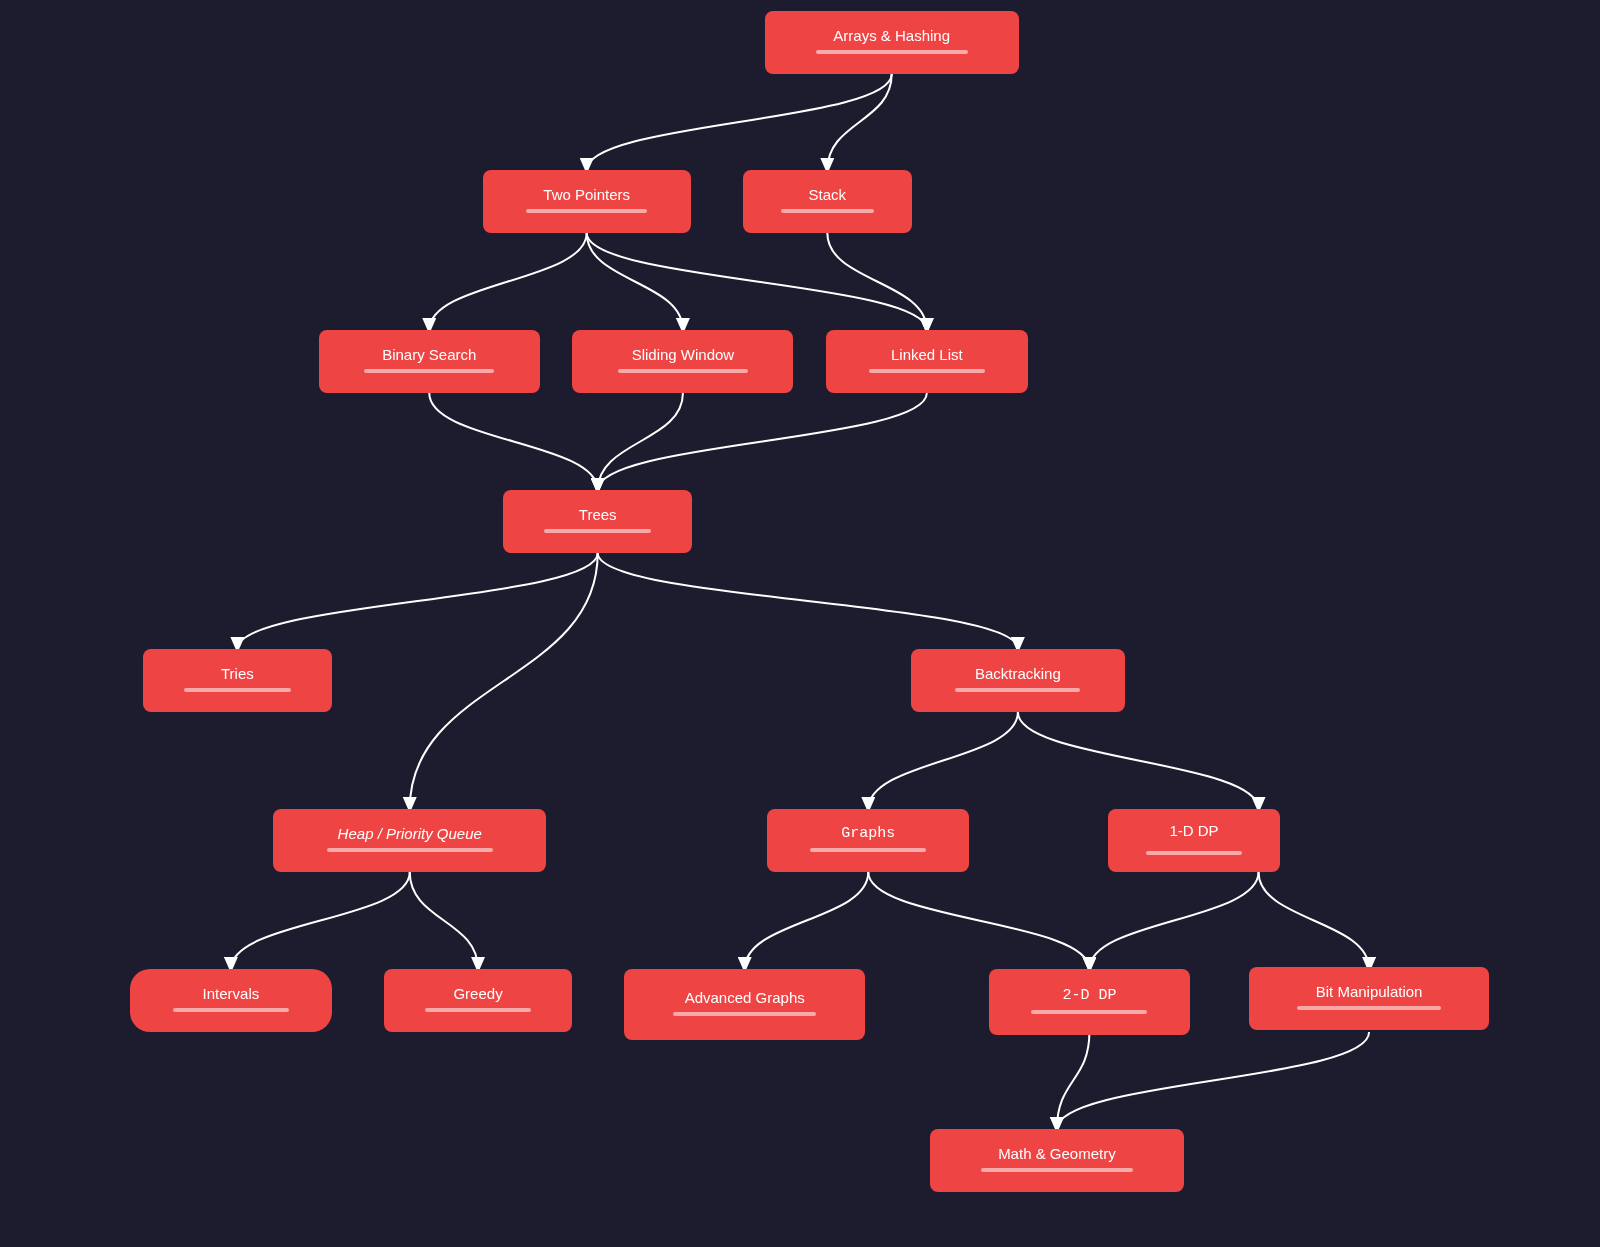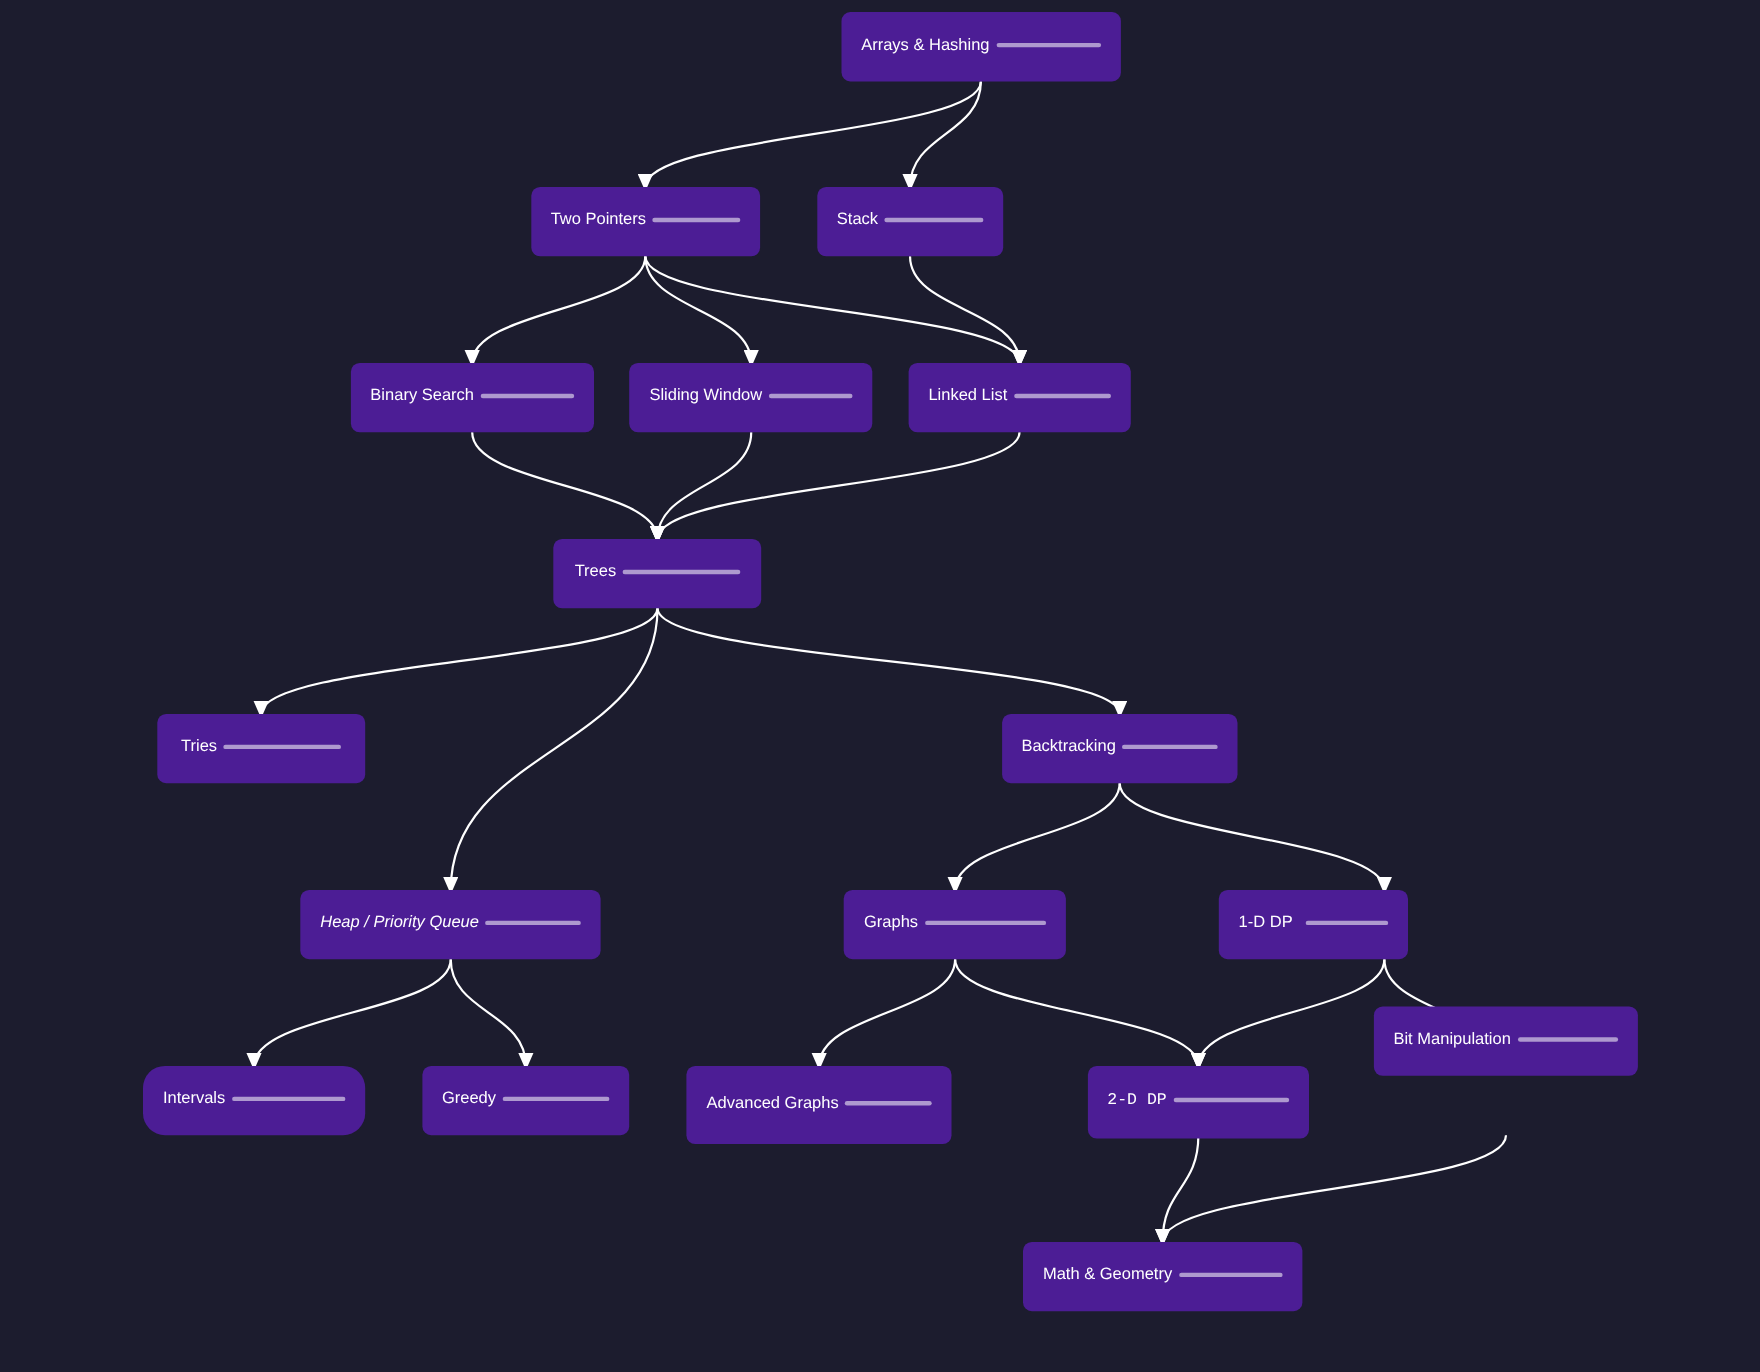--- a/index.html
+++ b/index.html
@@ -18,28 +18,28 @@
     }
     svg#connections {
       position: absolute;
       top: 0; left: 0;
       width: 1600px;
       height: 1247px;
       pointer-events: none;
     }
     .node {
       position: absolute;
-      background: #4c1d95;
+      background: #ef4444;
       border-radius: 8px;
       color: white;
       font-size: 15px;
       font-weight: 500;
       text-align: center;
       display: flex;
-      flex-direction: row;
+      flex-direction: column;
       align-items: center;
       justify-content: center;
       padding: 10px 18px 14px 18px;
       gap: 6px;
       cursor: pointer;
       user-select: none;
     }
     .node-label {
       white-space: nowrap;
     }
@@ -116,21 +116,21 @@
       <div class="node-bar"></div>
     </div>
     <div class="node" style="left: 910.569px; top: 649px; width: 214.634px; height: 63px;">
       <span class="node-label">Backtracking</span>
       <div class="node-bar"></div>
     </div>
     <div class="node" style="left: 273.171px; top: 809px; width: 273.171px; height: 63px; font-style: italic;">
       <span class="node-label">Heap / Priority Queue</span>
       <div class="node-bar"></div>
     </div>
-    <div class="node" style="left: 767.48px; top: 809px; width: 201.626px; height: 63px;">
+    <div class="node" style="left: 767.48px; top: 809px; width: 201.626px; height: 63px; font-family: Liberation Mono, monospace;">
       <span class="node-label">Graphs</span>
       <div class="node-bar"></div>
     </div>
     <div class="node" style="left: 1108px; top: 809px; width: 172px; height: 63px; gap: 12px;">
       <span class="node-label">1-D DP</span>
       <div class="node-bar"></div>
     </div>
     <div class="node" style="left: 130.081px; top: 969px; width: 201.626px; height: 63px; border-radius: 20px;">
       <span class="node-label">Intervals</span>
       <div class="node-bar"></div>
@@ -140,21 +140,21 @@
       <div class="node-bar"></div>
     </div>
     <div class="node" style="left: 624.39px; top: 969px; width: 240.65px; height: 71px;">
       <span class="node-label">Advanced Graphs</span>
       <div class="node-bar"></div>
     </div>
     <div class="node" style="left: 988.618px; top: 969px; width: 201.626px; height: 66px; font-family: Liberation Mono, monospace;">
       <span class="node-label">2-D DP</span>
       <div class="node-bar"></div>
     </div>
-    <div class="node" style="left: 1248.78px; top: 915px; width: 240.65px; height: 63px;">
+    <div class="node" style="left: 1248.78px; top: 967px; width: 240.65px; height: 63px;">
       <span class="node-label">Bit Manipulation</span>
       <div class="node-bar"></div>
     </div>
     <div class="node" style="left: 930.081px; top: 1129px; width: 253.659px; height: 63px;">
       <span class="node-label">Math &amp; Geometry</span>
       <div class="node-bar"></div>
     </div>
   </div>
 
 </body></html>

